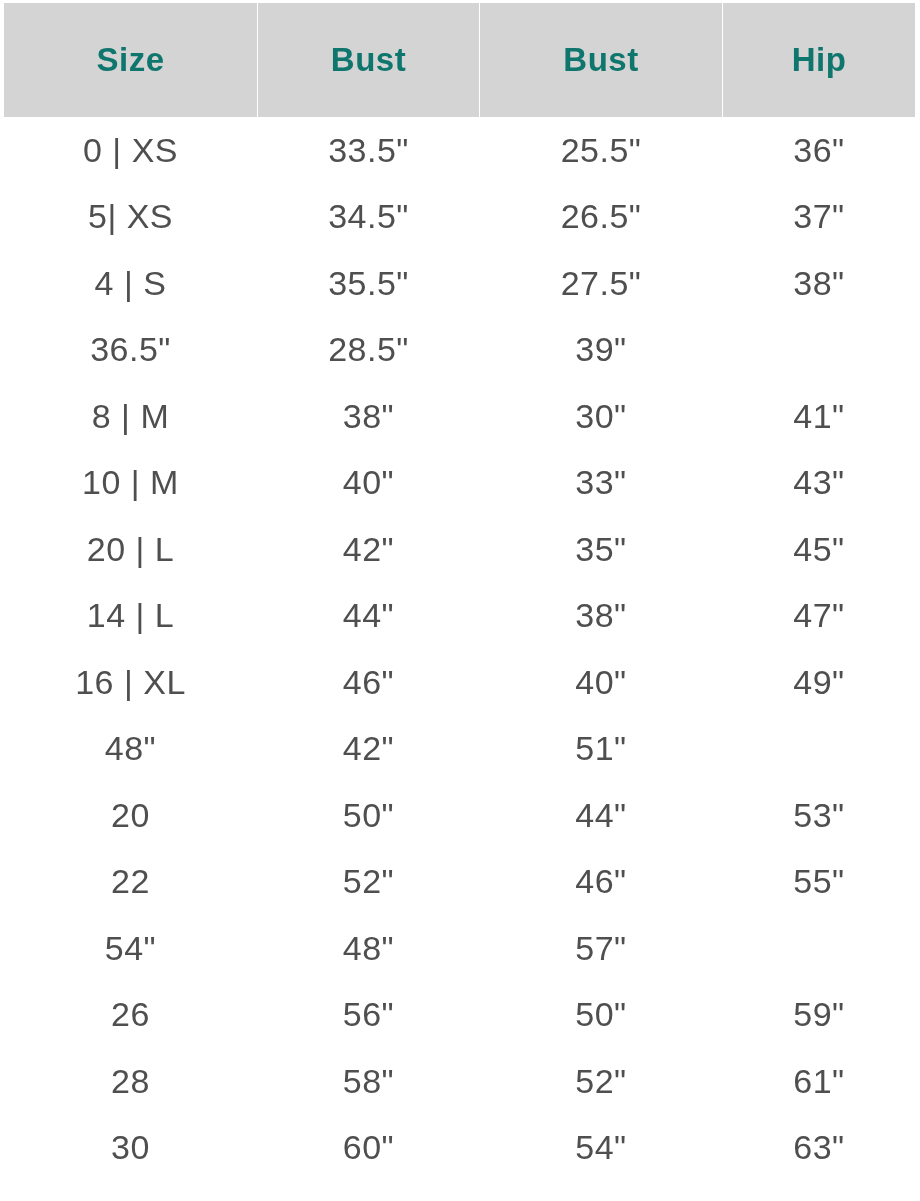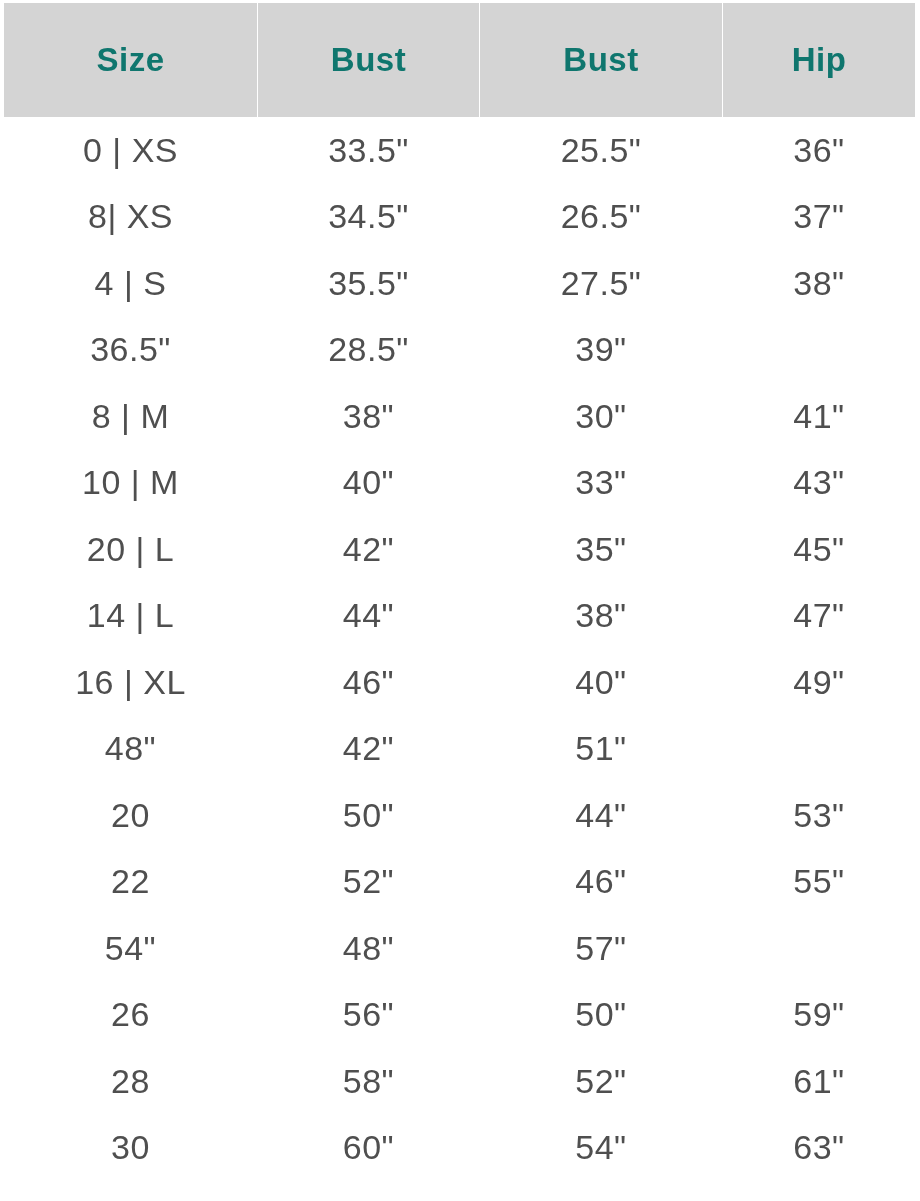--- a/index.html
+++ b/index.html
@@ -62,21 +62,21 @@
     <div class="th">Hip</div>
   </div>
   <div id="tbody">
       <div class="grid-row tr">
         <div class="td">0 | XS</div>
         <div class="td">33.5"</div>
         <div class="td">25.5"</div>
         <div class="td">36"</div>
       </div>
       <div class="grid-row tr">
-        <div class="td">8| XS</div>
+        <div class="td">5| XS</div>
         <div class="td">34.5"</div>
         <div class="td">26.5"</div>
         <div class="td">37"</div>
       </div>
       <div class="grid-row tr">
         <div class="td">4 | S</div>
         <div class="td">35.5"</div>
         <div class="td">27.5"</div>
         <div class="td">38"</div>
       </div>

